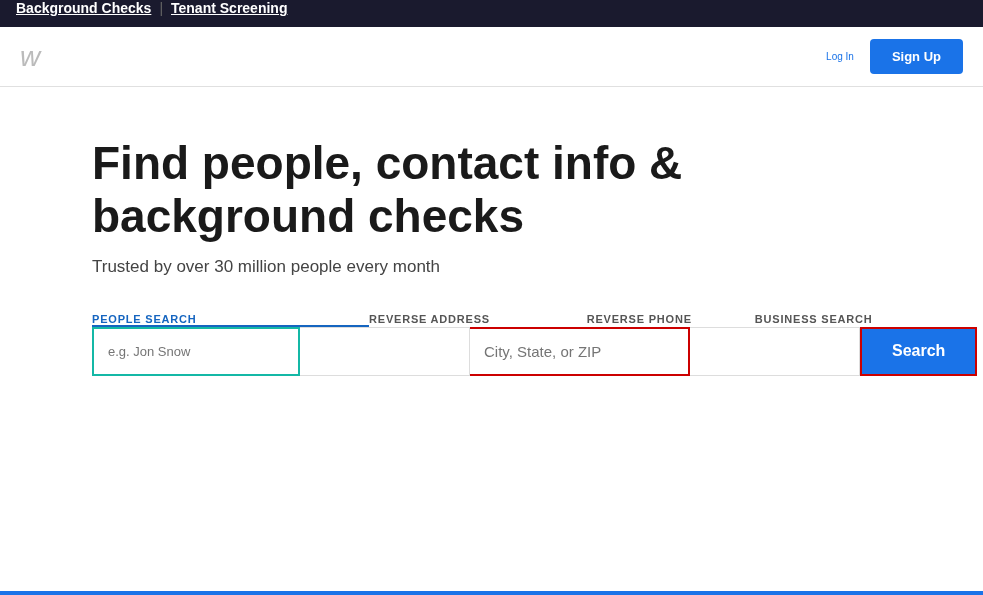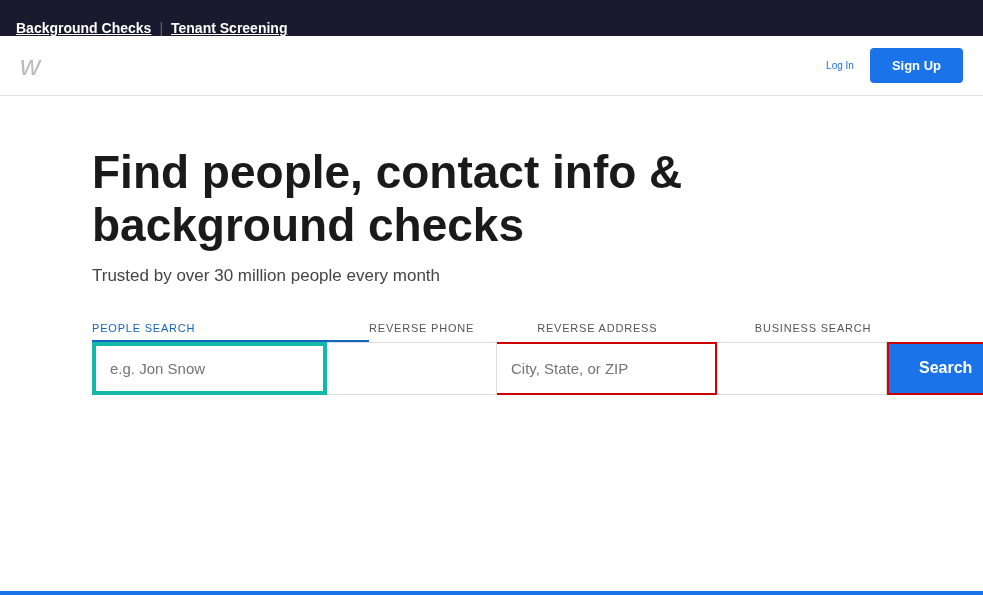--- a/index.html
+++ b/index.html
@@ -1,23 +1,23 @@
 <!DOCTYPE html>
 <html><head>
   <meta charset="utf-8">
   <style>
     * { margin: 0; padding: 0; box-sizing: border-box; }
     body { font-family: Arial, sans-serif; width: 983px; min-height: 595px; overflow-x: hidden; background: #fff; }
 
     
     .top-bar {
       background: #1a1a2e;
-      height: 36px;
-      display: flex;
-      align-items: flex-end;
+      height: 27px;
+      display: flex;
+      align-items: flex-start;
       padding: 0 16px;
       gap: 0;
     }
     .top-bar a {
       color: #fff;
       text-decoration: underline;
       font-size: 14px;
       font-weight: bold;
     }
     .top-bar .divider {
@@ -90,23 +90,23 @@
       flex-direction: column;
       max-width: 870px;
     }
 
     .search-inputs-row {
       display: flex;
       align-items: stretch;
     }
 
     input.field-name {
-      border: 4px solid #14b8a6;
-      padding: 14px 14px;
-      font-size: 15px;
+      border: 2px solid #14b8a6;
+      padding: 14px 14px;
+      font-size: 13px;
       color: #c2410c;
       width: 280px;
       outline: none;
     }
     input.field-phone {
       border: 1px solid #ddd;
       border-left: none;
       padding: 14px 14px;
       font-size: 15px;
       color: #aaa;
@@ -141,26 +141,25 @@
       cursor: pointer;
       outline: none;
     }
 
     .tabs-row {
       display: flex;
       margin-bottom: 0;
     }
     .tab-item {
       font-size: 11px;
-      font-weight: 400;
+      font-weight: 700;
       color: #555;
       letter-spacing: 0.8px;
       text-transform: uppercase;
       cursor: pointer;
-      padding-bottom: 6px;
     }
     .tab-item.active {
       color: #1565c0;
       border-bottom: 2px solid #1565c0;
     }
     .tab-name { width: 280px; }
     .tab-phone { width: 170px; }
     .tab-address { width: 220px; }
     .tab-business { width: 170px; }
 
@@ -192,22 +191,22 @@
 </div>
 
 <div class="hero">
   <h1 class="hero-title">Find people, contact info &amp; background checks</h1>
   <p class="hero-subtitle">Trusted by over 30 million people every month</p>
 
   <div class="search-container">
 
     <div class="tabs-row">
       <div class="tab-item tab-name active">PEOPLE SEARCH</div>
+      <div class="tab-item tab-address">REVERSE ADDRESS</div>
       <div class="tab-item tab-phone">REVERSE PHONE</div>
-      <div class="tab-item tab-address">REVERSE ADDRESS</div>
       <div class="tab-item tab-business">BUSINESS SEARCH</div>
     </div>
 
     <div class="search-inputs-row">
       <input class="field-name" type="text" placeholder="e.g. Jon Snow" style="">
       <input class="field-phone" type="text" placeholder="" style="">
       <input class="field-location" type="text" placeholder="City, State, or ZIP" style="">
       <input class="field-business" type="text" placeholder="" style="">
       <button class="search-btn">Search</button>
     </div>

